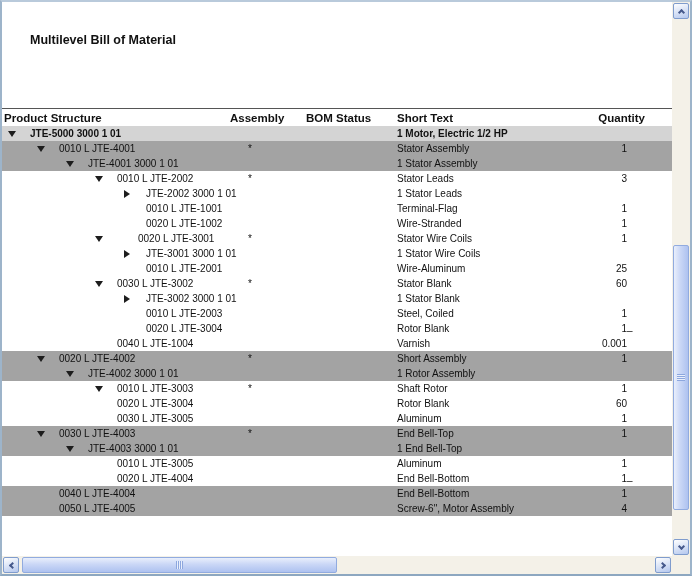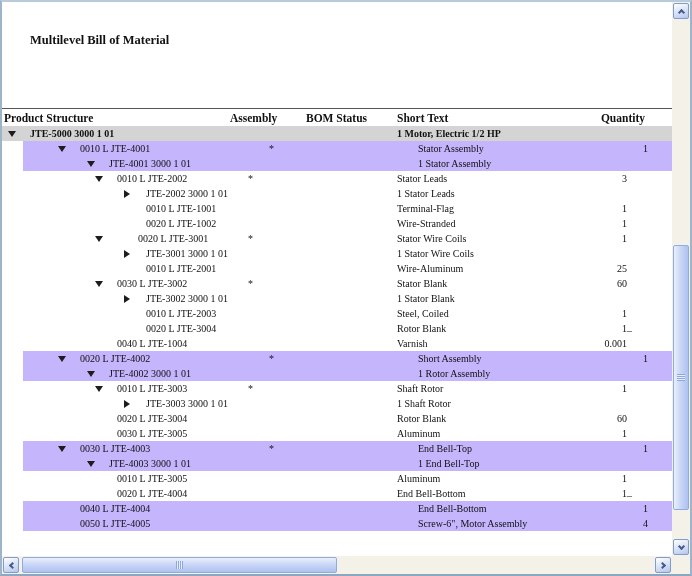--- a/index.html
+++ b/index.html
@@ -1,21 +1,21 @@
 <!DOCTYPE html>
 <html><head>
 <meta charset="utf-8">
 <style>
   html,body { margin:0; padding:0; background:#fff; }
   * { box-sizing:border-box; }
   .window {
     position:relative; width:692px; height:576px;
     border:2px solid; border-color:#b9cadb #9db4ca #8da7c0 #9db4ca;
     background:#ffffff; overflow:hidden;
-    font-family:Liberation Serif, serif; color:#111;
+    font-family:Liberation Sans, sans-serif; color:#111;
   }
   .content { position:absolute; inset:0; }
 
   
   .doc-title { position:absolute; left:28px; top:31px; font-size:12.5px; font-weight:bold; }
   .meta { position:absolute; left:28px; top:52px; font-size:11.5px; font-weight:bold; line-height:14px; }
   .meta-row { display:flex; }
   .meta-label { width:80px; }
 
   
@@ -26,21 +26,21 @@
   .thead .hcell { position:absolute; top:3px; white-space:nowrap; }
   .h-ps  { left:2px; }
   .h-asm { left:228px; }
   .h-bom { left:304px; }
   .h-st  { left:395px;text-align:center; }
   .h-qty { left:560px; width:83px; text-align:right; }
 
   .tbody { position:absolute; left:0; top:124px; width:670px; }
   .row { position:relative; height:15px; font-size:10px; line-height:15px; white-space:nowrap; }
   .row.shade-root  { background:#d4d4d4; font-weight:bold; }
-  .row.shade-light { background:#c4b5fd;margin-left:21px; }
+  .row.shade-light { background:#a3a3a3; }
   .row.shade-white { background:#ffffff; }
   .cell { position:absolute; top:0; }
   .cell.asm { left:246px; }
   .cell.st  { left:395px; }
   .cell.qty { left:500px; width:125px; text-align:right; }
   .qty-suffix { position:absolute; left:100%; top:0; }
 
   .arrow { position:absolute; top:4.5px; width:0; height:0; cursor:default; }
   .arrow.down  { border-left:4.5px solid transparent; border-right:4.5px solid transparent; border-top:6.5px solid #1d1d1d; }
   .arrow.right { border-top:4.5px solid transparent; border-bottom:4.5px solid transparent; border-left:6.5px solid #1d1d1d; margin-top:-1px; }
@@ -203,26 +203,20 @@
           <span class="cell qty"><span style="position: relative;"></span></span>
         </div>
         <div class="row shade-white">
           <span class="arrow down" style="left: 93px;"></span>
           <span class="cell ps" style="left: 115px;">0010 L JTE-3003</span>
           <span class="cell asm">*</span>
           <span class="cell st">Shaft Rotor</span>
           <span class="cell qty"><span style="position: relative;">1</span></span>
         </div>
         <div class="row shade-white">
-          <span class="arrow right" style="left: 122px;"></span>
-          <span class="cell ps" style="left: 144px;">JTE-3003 3000 1 01</span>
-          <span class="cell st">1 Shaft Rotor</span>
-          <span class="cell qty"><span style="position: relative;"></span></span>
-        </div>
-        <div class="row shade-white">
           <span class="cell ps" style="left: 115px;">0020 L JTE-3004</span>
           <span class="cell st">Rotor Blank</span>
           <span class="cell qty"><span style="position: relative;">60</span></span>
         </div>
         <div class="row shade-white">
           <span class="cell ps" style="left: 115px;">0030 L JTE-3005</span>
           <span class="cell st">Aluminum</span>
           <span class="cell qty"><span style="position: relative;">1</span></span>
         </div>
         <div class="row shade-light">

